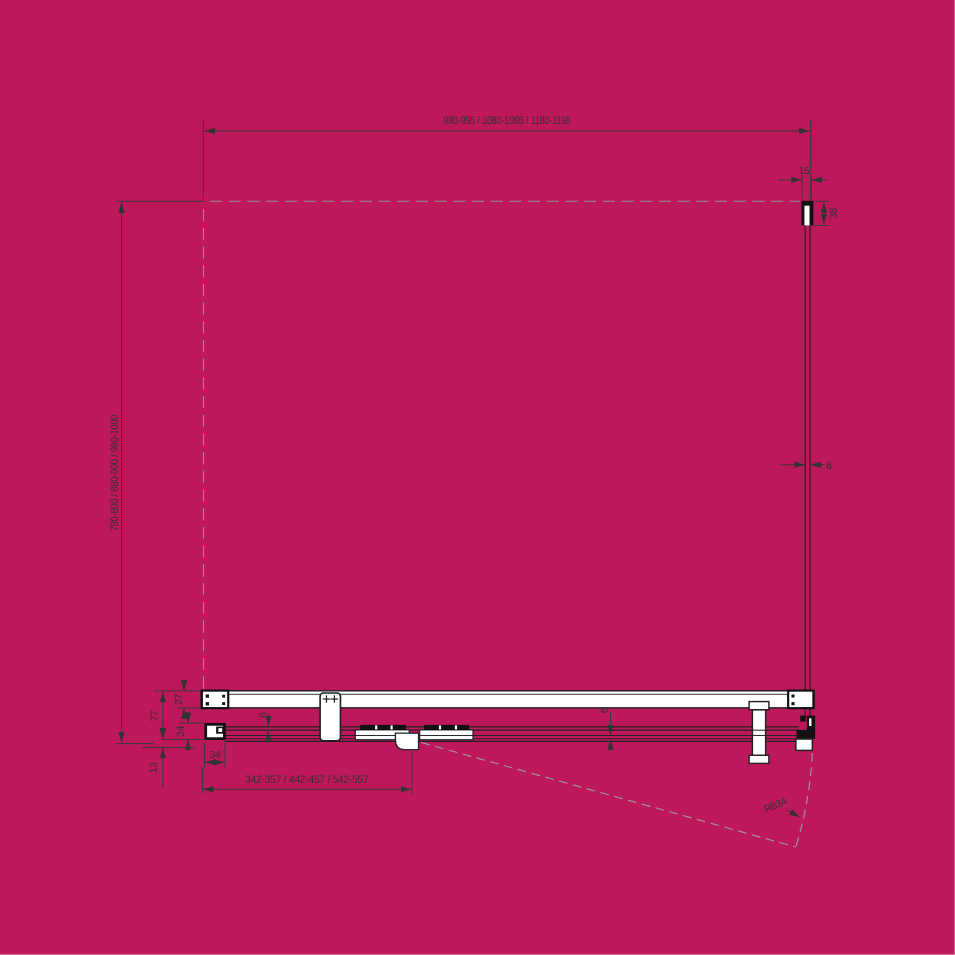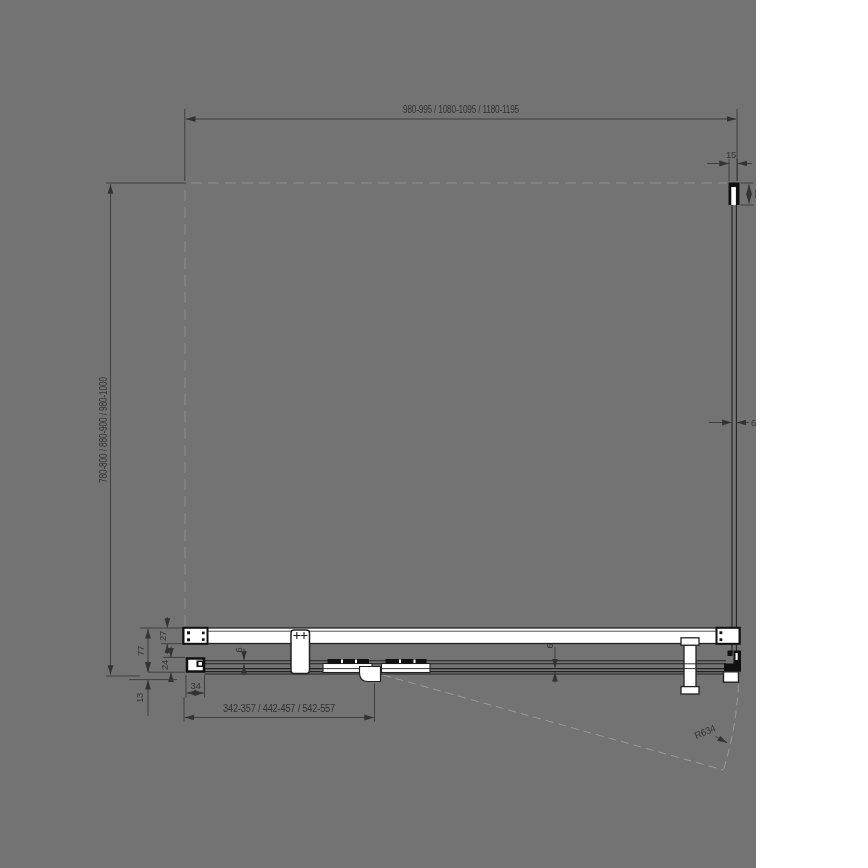--- a/index.html
+++ b/index.html
@@ -1,16 +1,16 @@
 <!DOCTYPE html>
 <html><head>
 <meta charset="utf-8">
 <style>
   html,body{margin:0;padding:0;background:#fff;}
-  .stage{position:relative;width:756px;height:868px;background:#737373;overflow:hidden;}
+  .stage{position:relative;width:868px;height:868px;background:#be185d;overflow:hidden;}
   svg{position:absolute;left:0;top:0;}
   text{font-family:"Liberation Sans",sans-serif;fill:#333;}
   .t10{font-size:10px;letter-spacing:-0.2px;}
   .t9{font-size:9.5px;letter-spacing:-0.3px;}
   .thin{stroke:#3a3a3a;stroke-width:0.9;fill:none;}
   .glass{stroke:#222;stroke-width:1.05;fill:none;}
   .blk{fill:#111;stroke:none;}
   .dash1{stroke:#8f8f8f;stroke-width:1;stroke-dasharray:11 6;fill:none;}
   .dash2{stroke:#9b9b9b;stroke-width:1;stroke-dasharray:8 5;fill:none;}
 </style>

